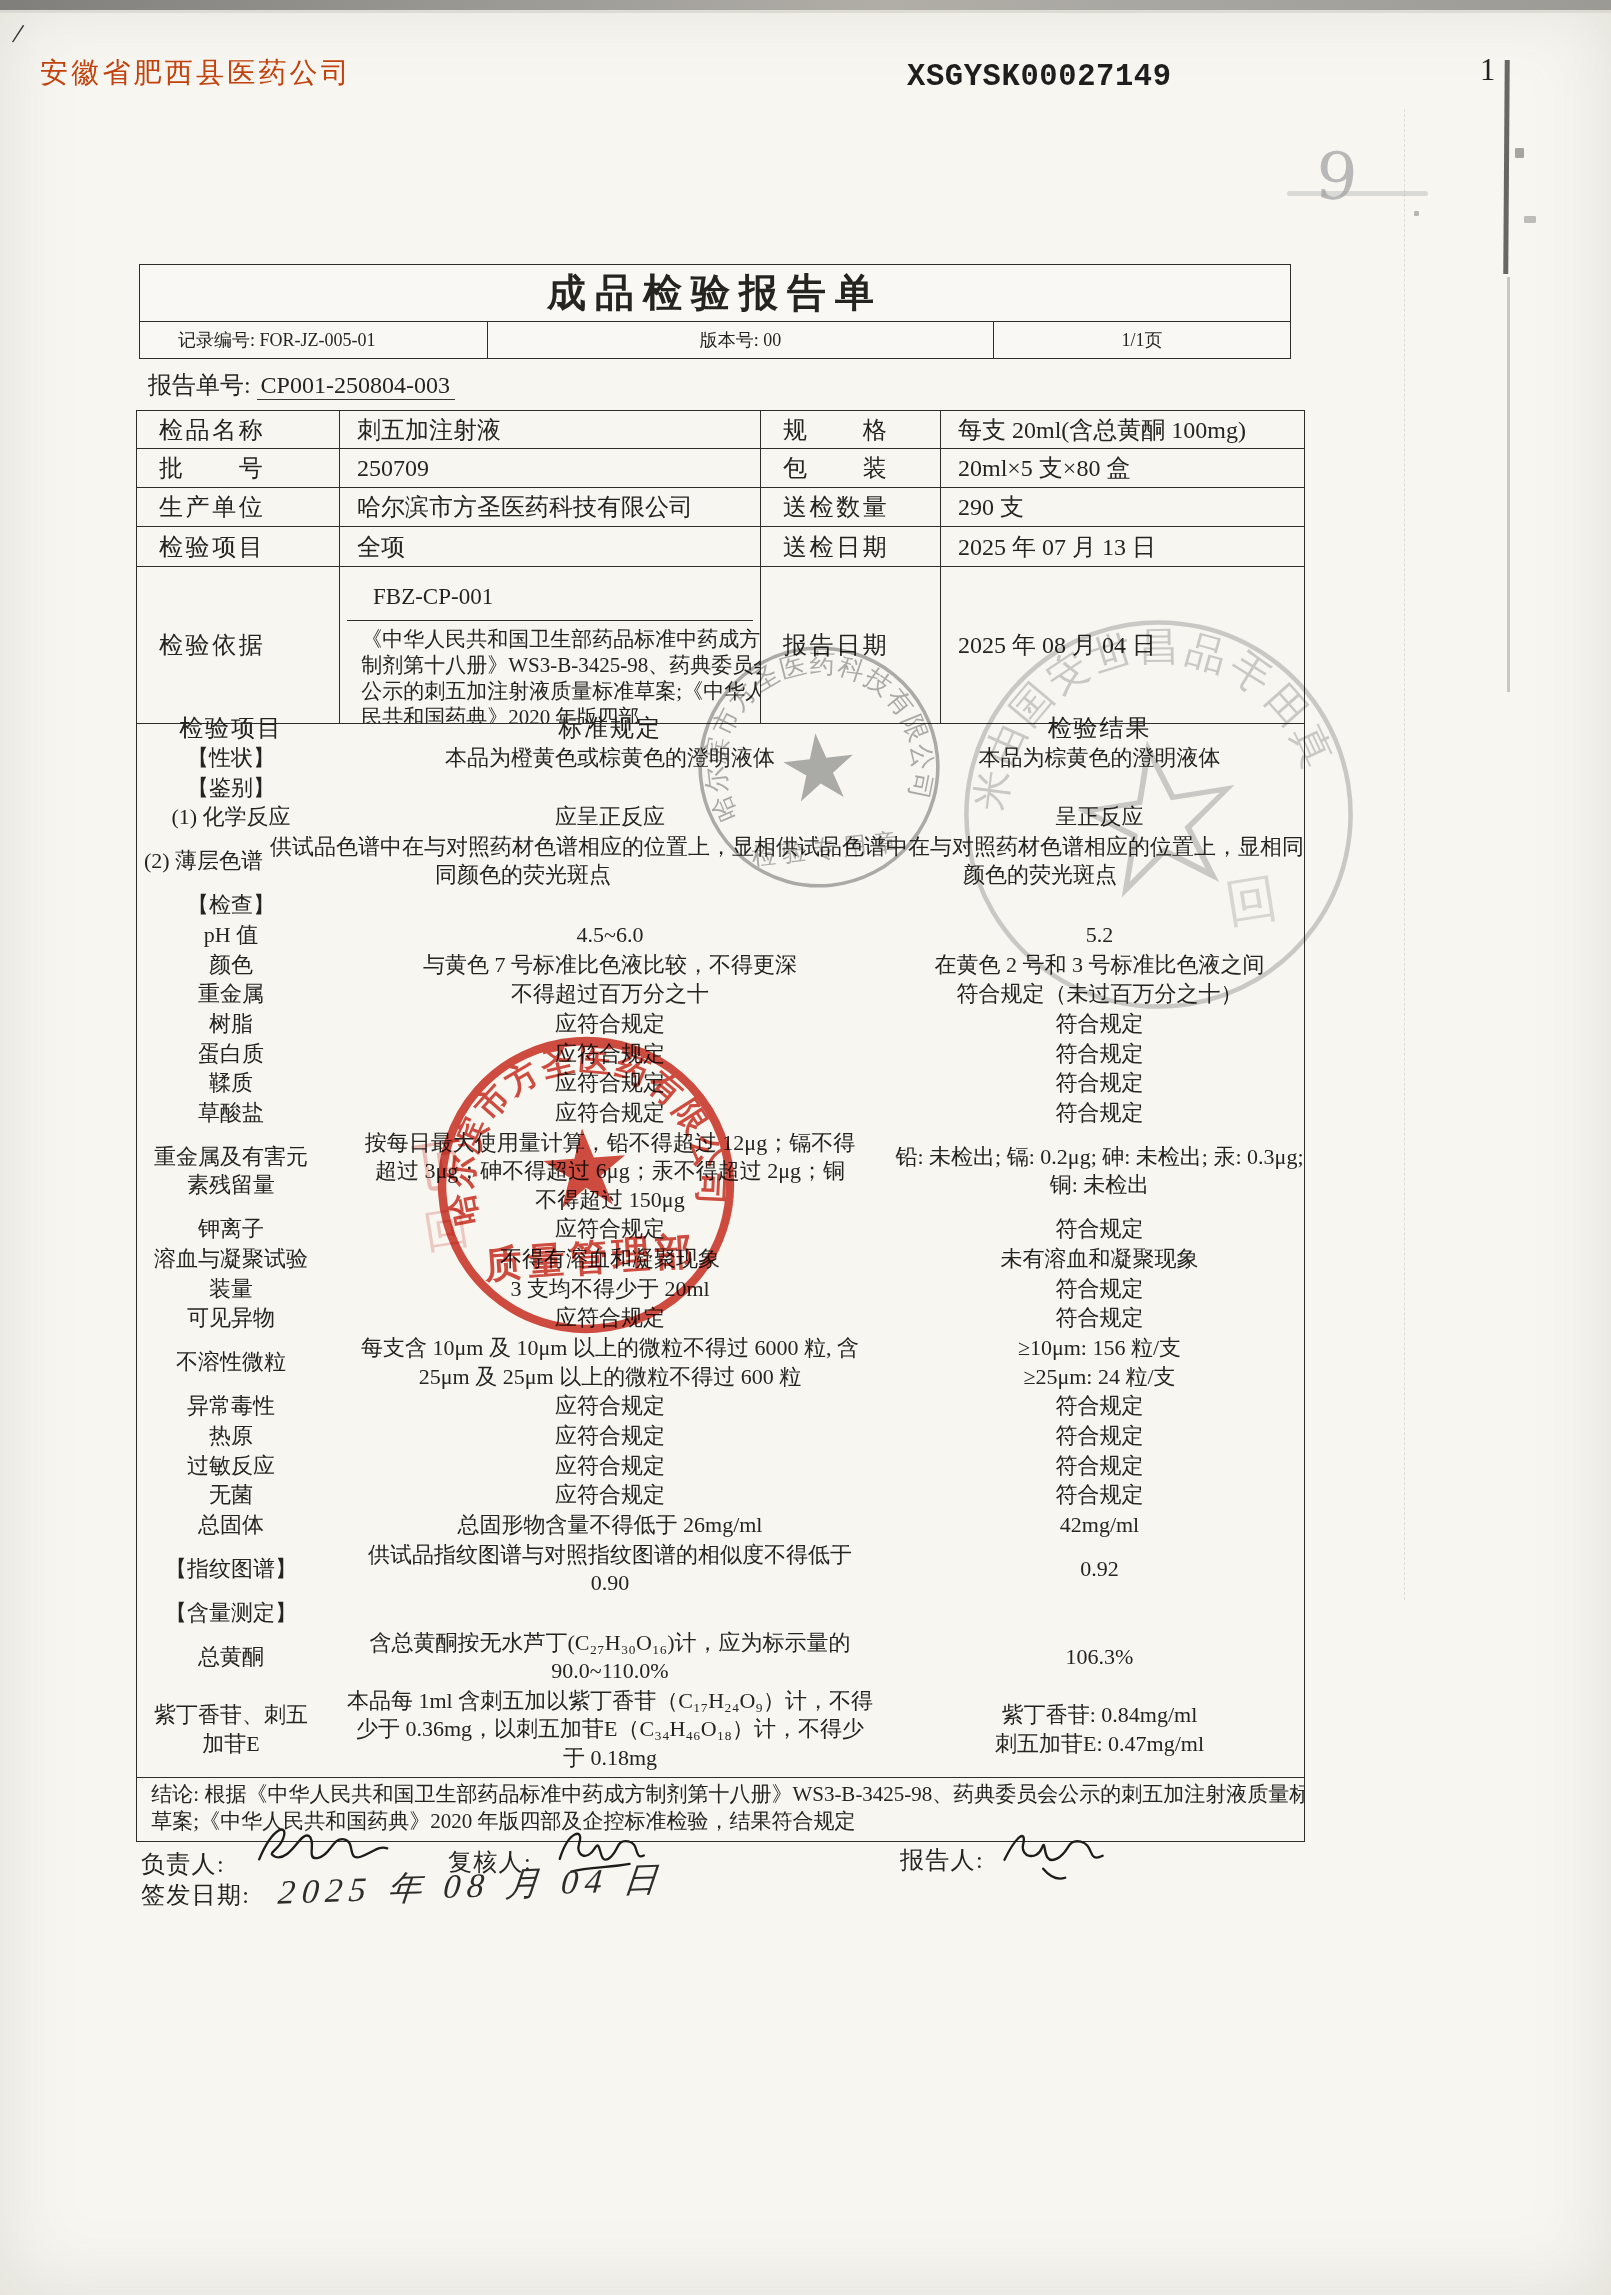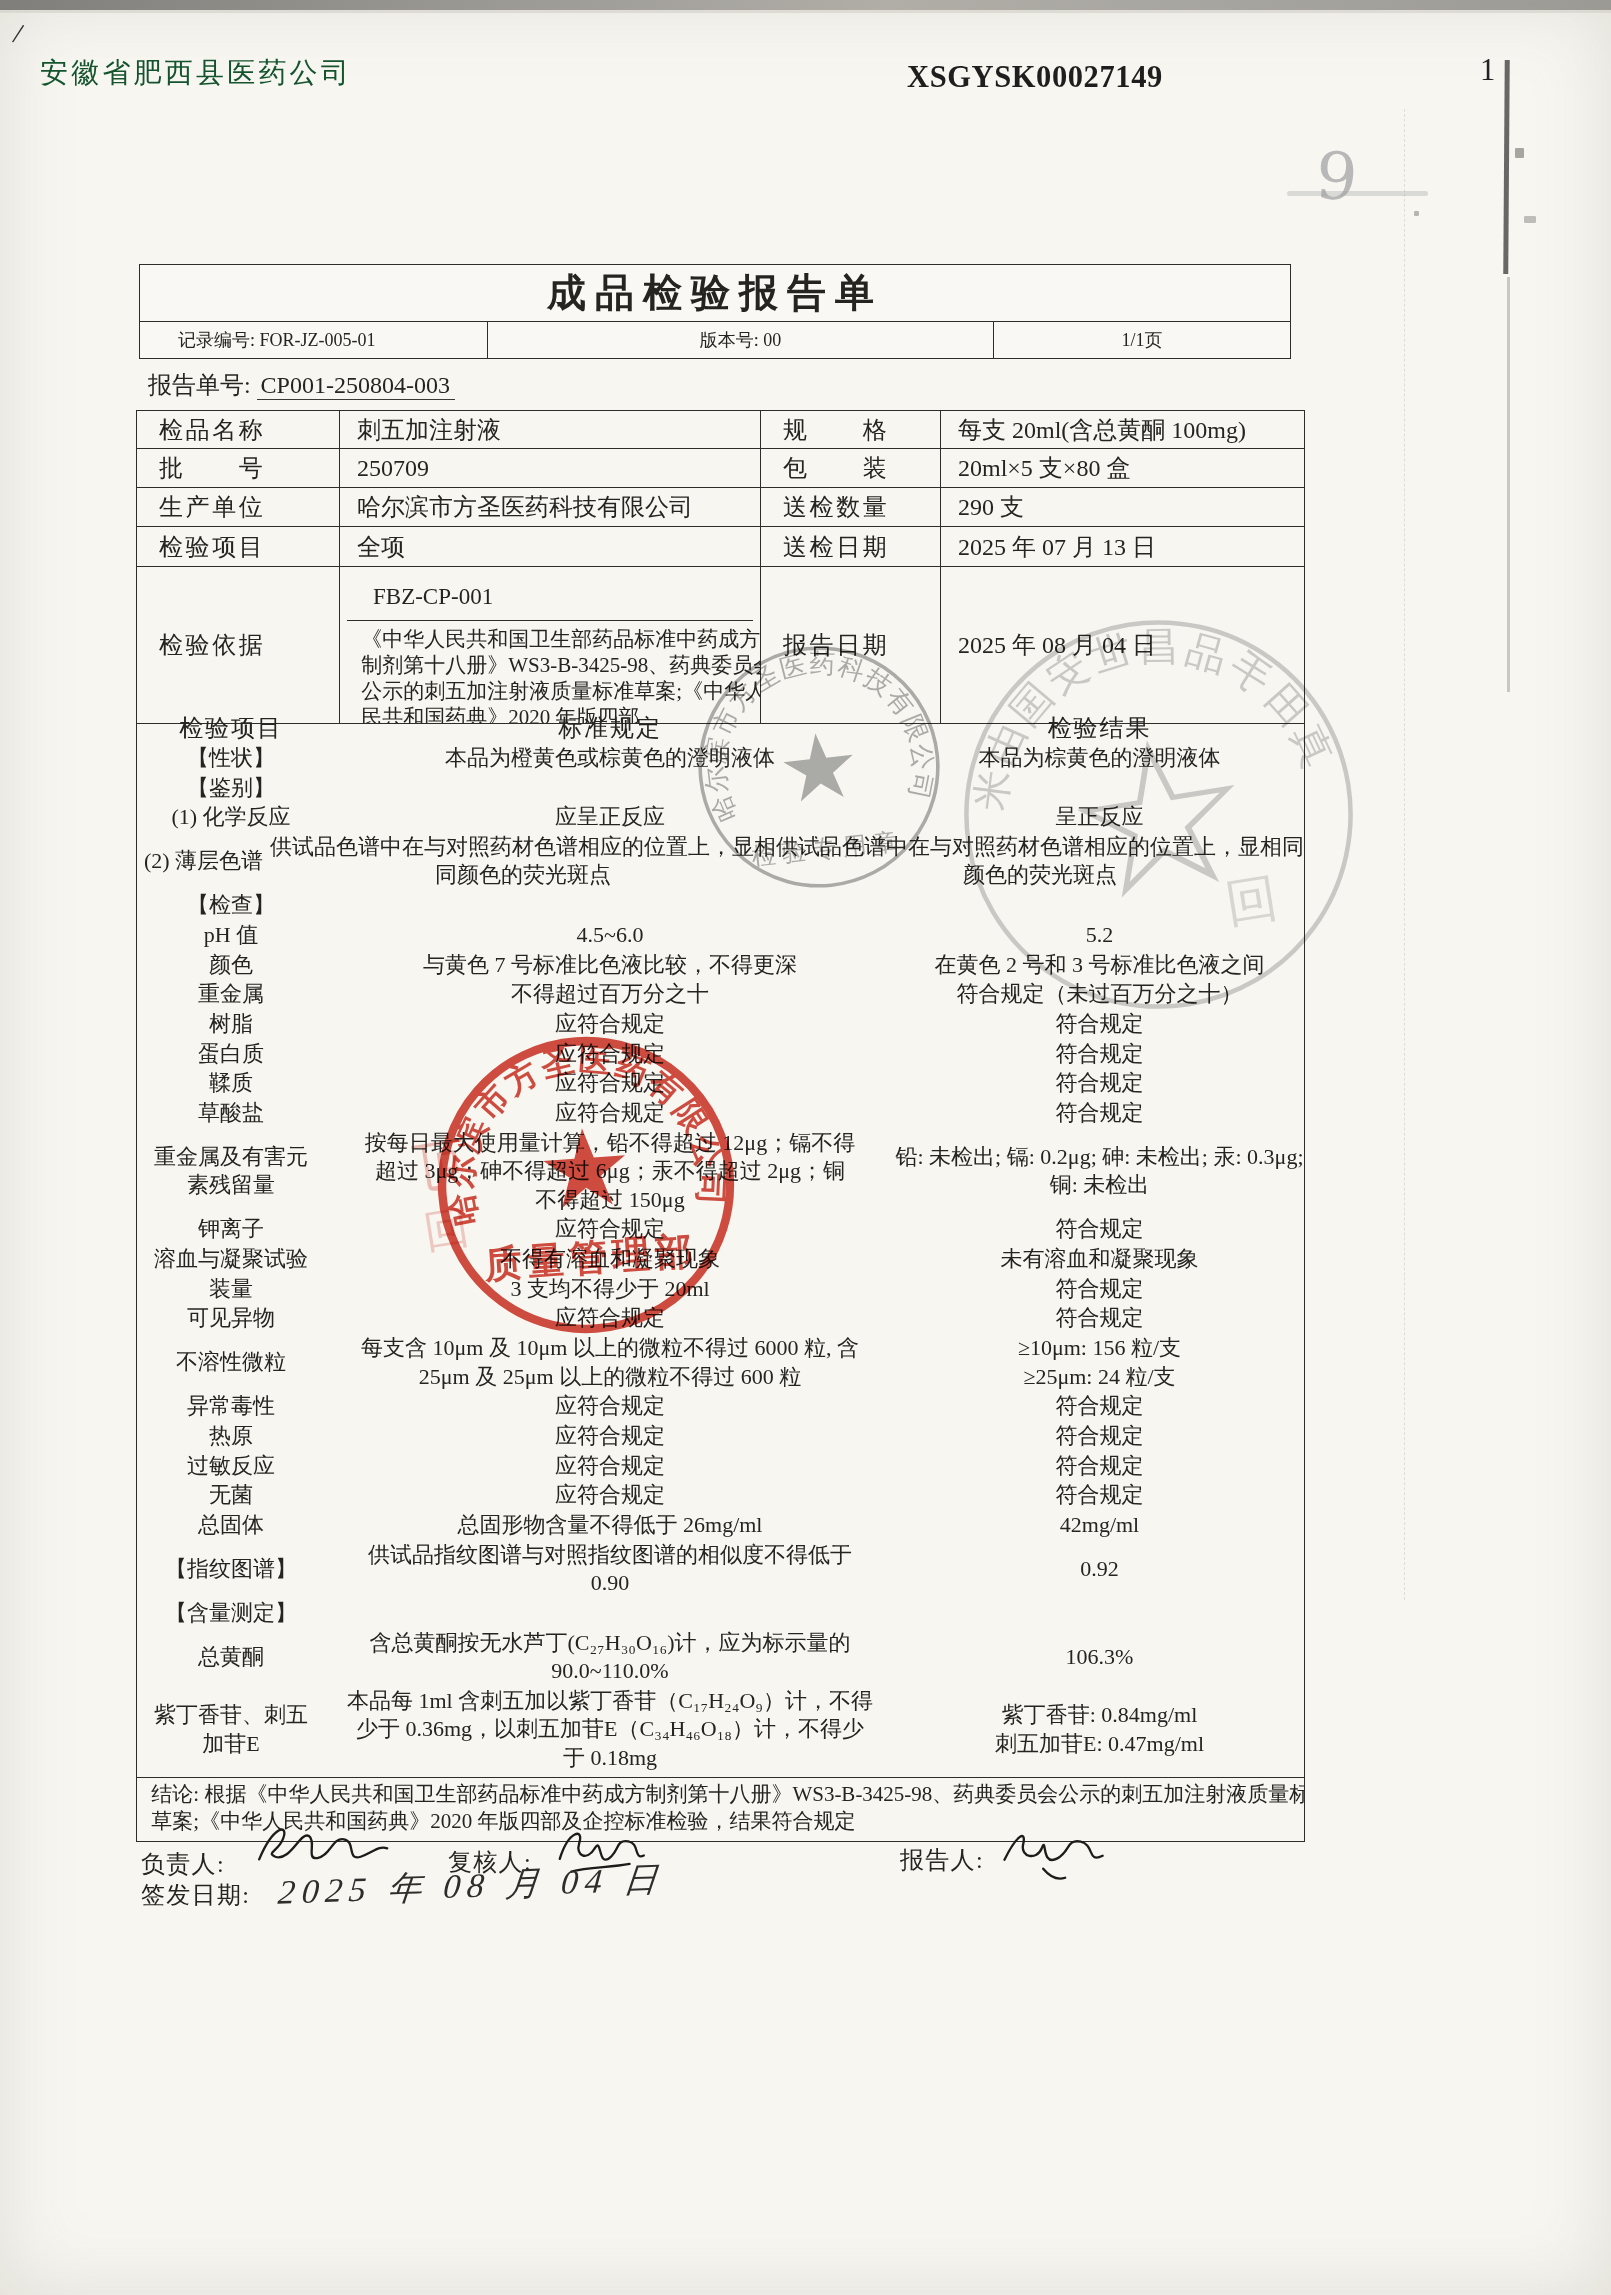--- a/index.html
+++ b/index.html
@@ -17,23 +17,23 @@
   .scan-band-top2 { position:absolute; top:9.7px; left:0; width:100%; height:3.2px; background:#cfccc5; opacity:.55; }
   .streak1 { position:absolute; left:1504px; top:60px; width:4.5px; height:214px; background:#454442; opacity:.8; transform:rotate(.4deg); }
   .streak2 { position:absolute; left:1507px; top:277px; width:2.6px; height:415px; background:#8f8d89; opacity:.45; }
   .fold-line { position:absolute; left:1404px; top:109px; height:1491px; border-left:1.3px dashed #c9c5bd; opacity:.5; }
   .pen-tick { position:absolute; left:14.3px; top:18px; font-size:28.5px; transform:rotate(14deg); color:#2c2c2c; }
   .pencil-nine { position:absolute; left:1316px; top:139px; font-size:65px; color:#8f8f93; opacity:.6; transform:rotate(4deg); font-family:"DejaVu Serif",serif; }
   .pencil-smudge { position:absolute; left:1287px; top:191px; width:141px; height:4.5px; background:#9a9a9e; opacity:.32; border-radius:2.6px; }
   .speck { position:absolute; background:#55544f; border-radius:1.3px; }
 
   
-  .header-company { position:absolute; left:40px; top:54px; font-size:28px; letter-spacing:3.2px; color:#14532d; }
+  .header-company { position:absolute; left:40px; top:54px; font-size:28px; letter-spacing:3.2px; color:#c2410c; }
   .header-code { position:absolute; left:907px; top:60px; font-size:30.5px; letter-spacing:0.6px;
-    font-family:Liberation Serif, serif; font-weight:700; color:#1e1e1e; }
+    font-family:Liberation Mono, monospace; font-weight:700; color:#1e1e1e; }
   .header-pagenum { position:absolute; left:1480px; top:53px; font-size:30.5px; color:#222; }
 
   
   .title-table { position:absolute; left:139px; top:264px; width:1152px; border:1.9px solid #2e2d2a; background:rgba(255,255,255,.25); }
   .title-row1 { height:57px; display:flex; align-items:center; justify-content:center; border-bottom:1.9px solid #2e2d2a; }
   .doc-title { font-size:39px; font-weight:700; letter-spacing:9px; }
   .title-row2 { height:36px; display:flex; }
   .t-cell { display:flex; align-items:center; font-size:18px; }
   .t-c1 { width:347px; padding-left:38px; }
   .t-c2 { width:507px; justify-content:center; border-left:1.9px solid #2e2d2a; border-right:1.9px solid #2e2d2a; }

